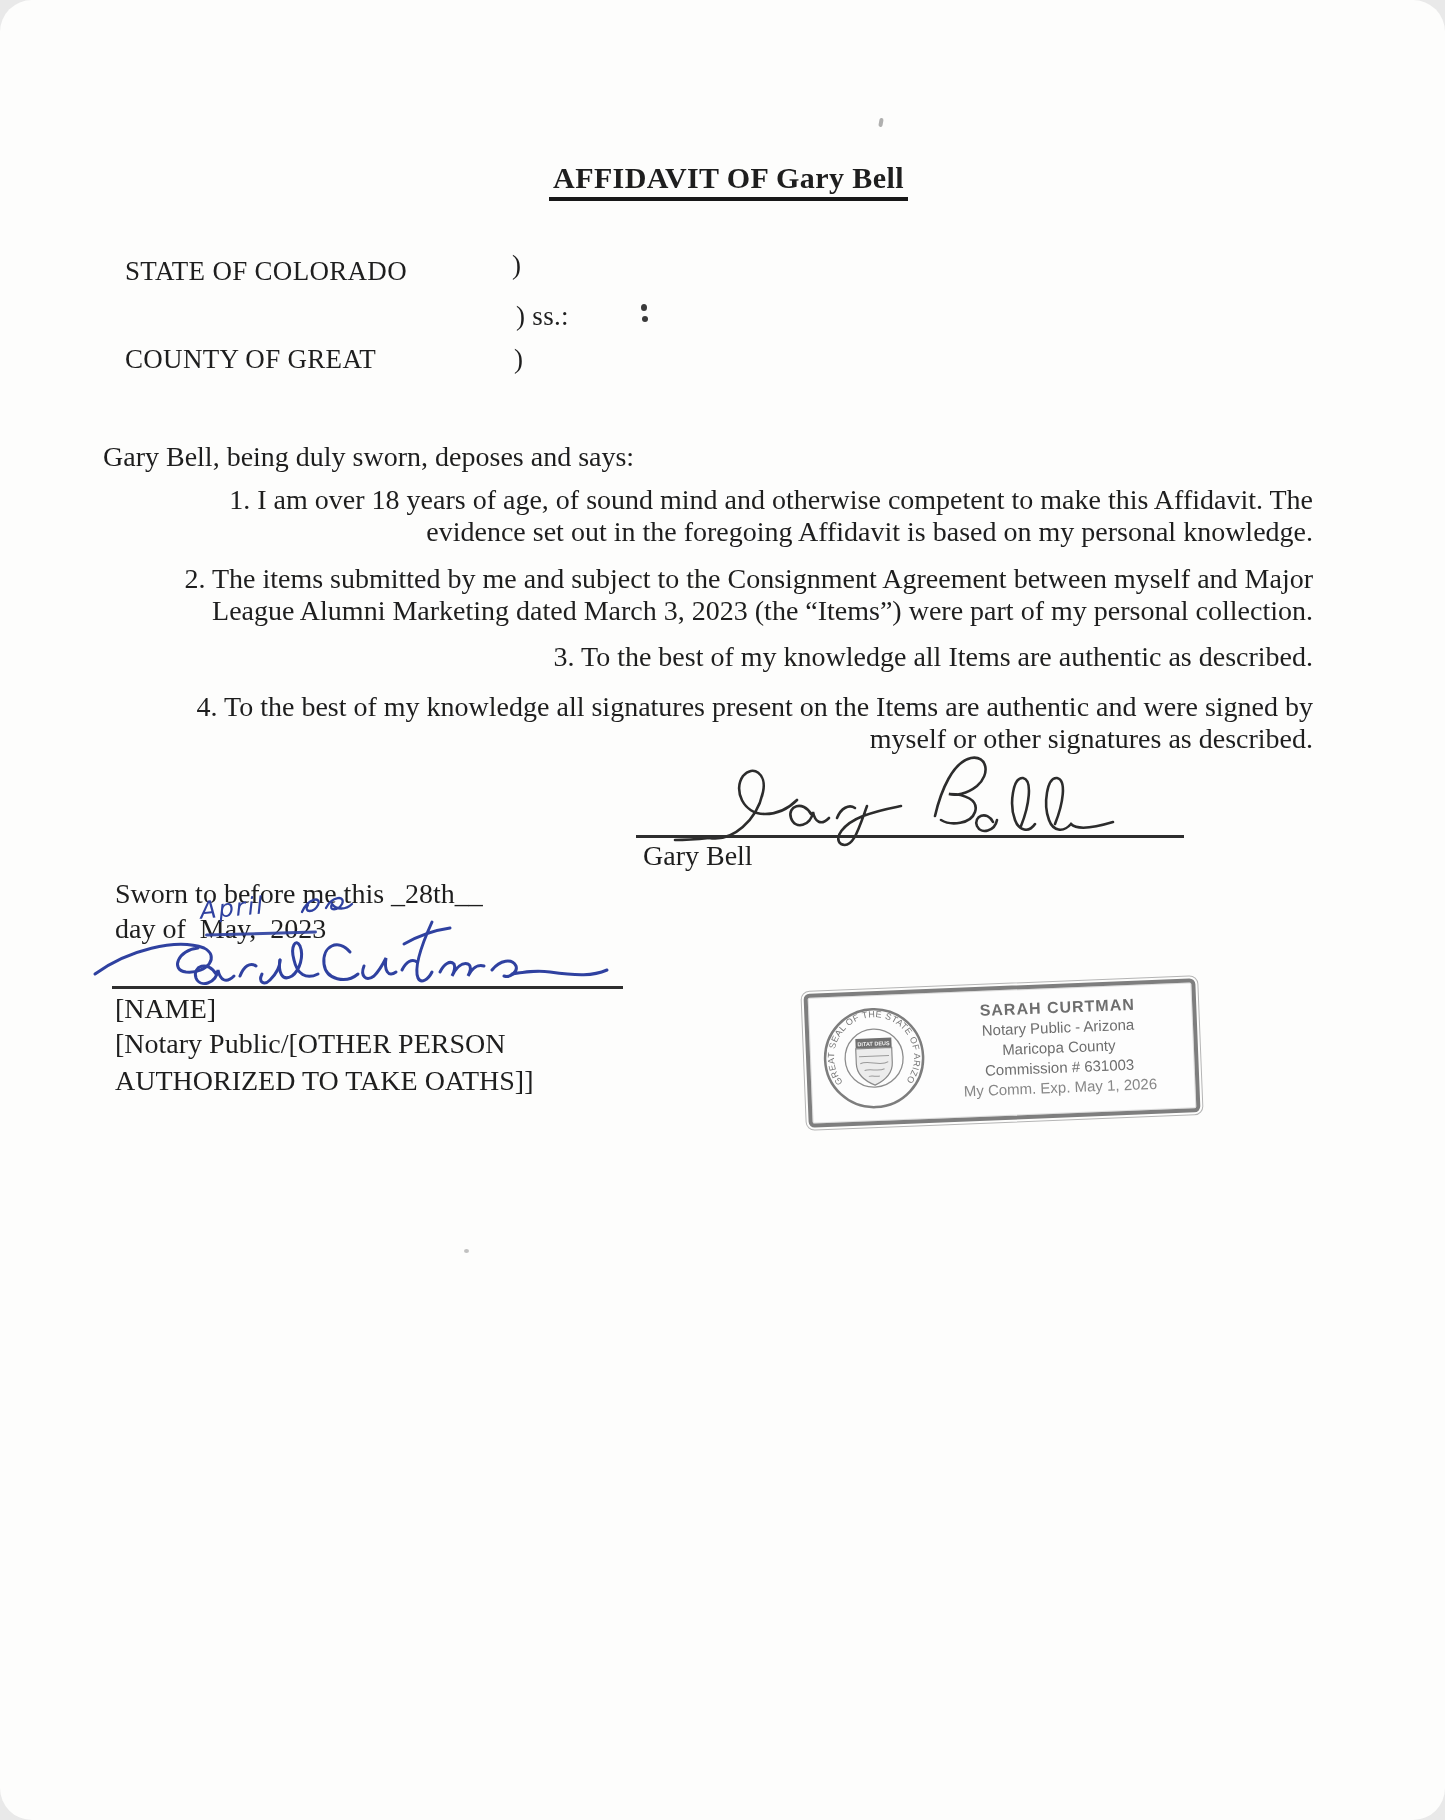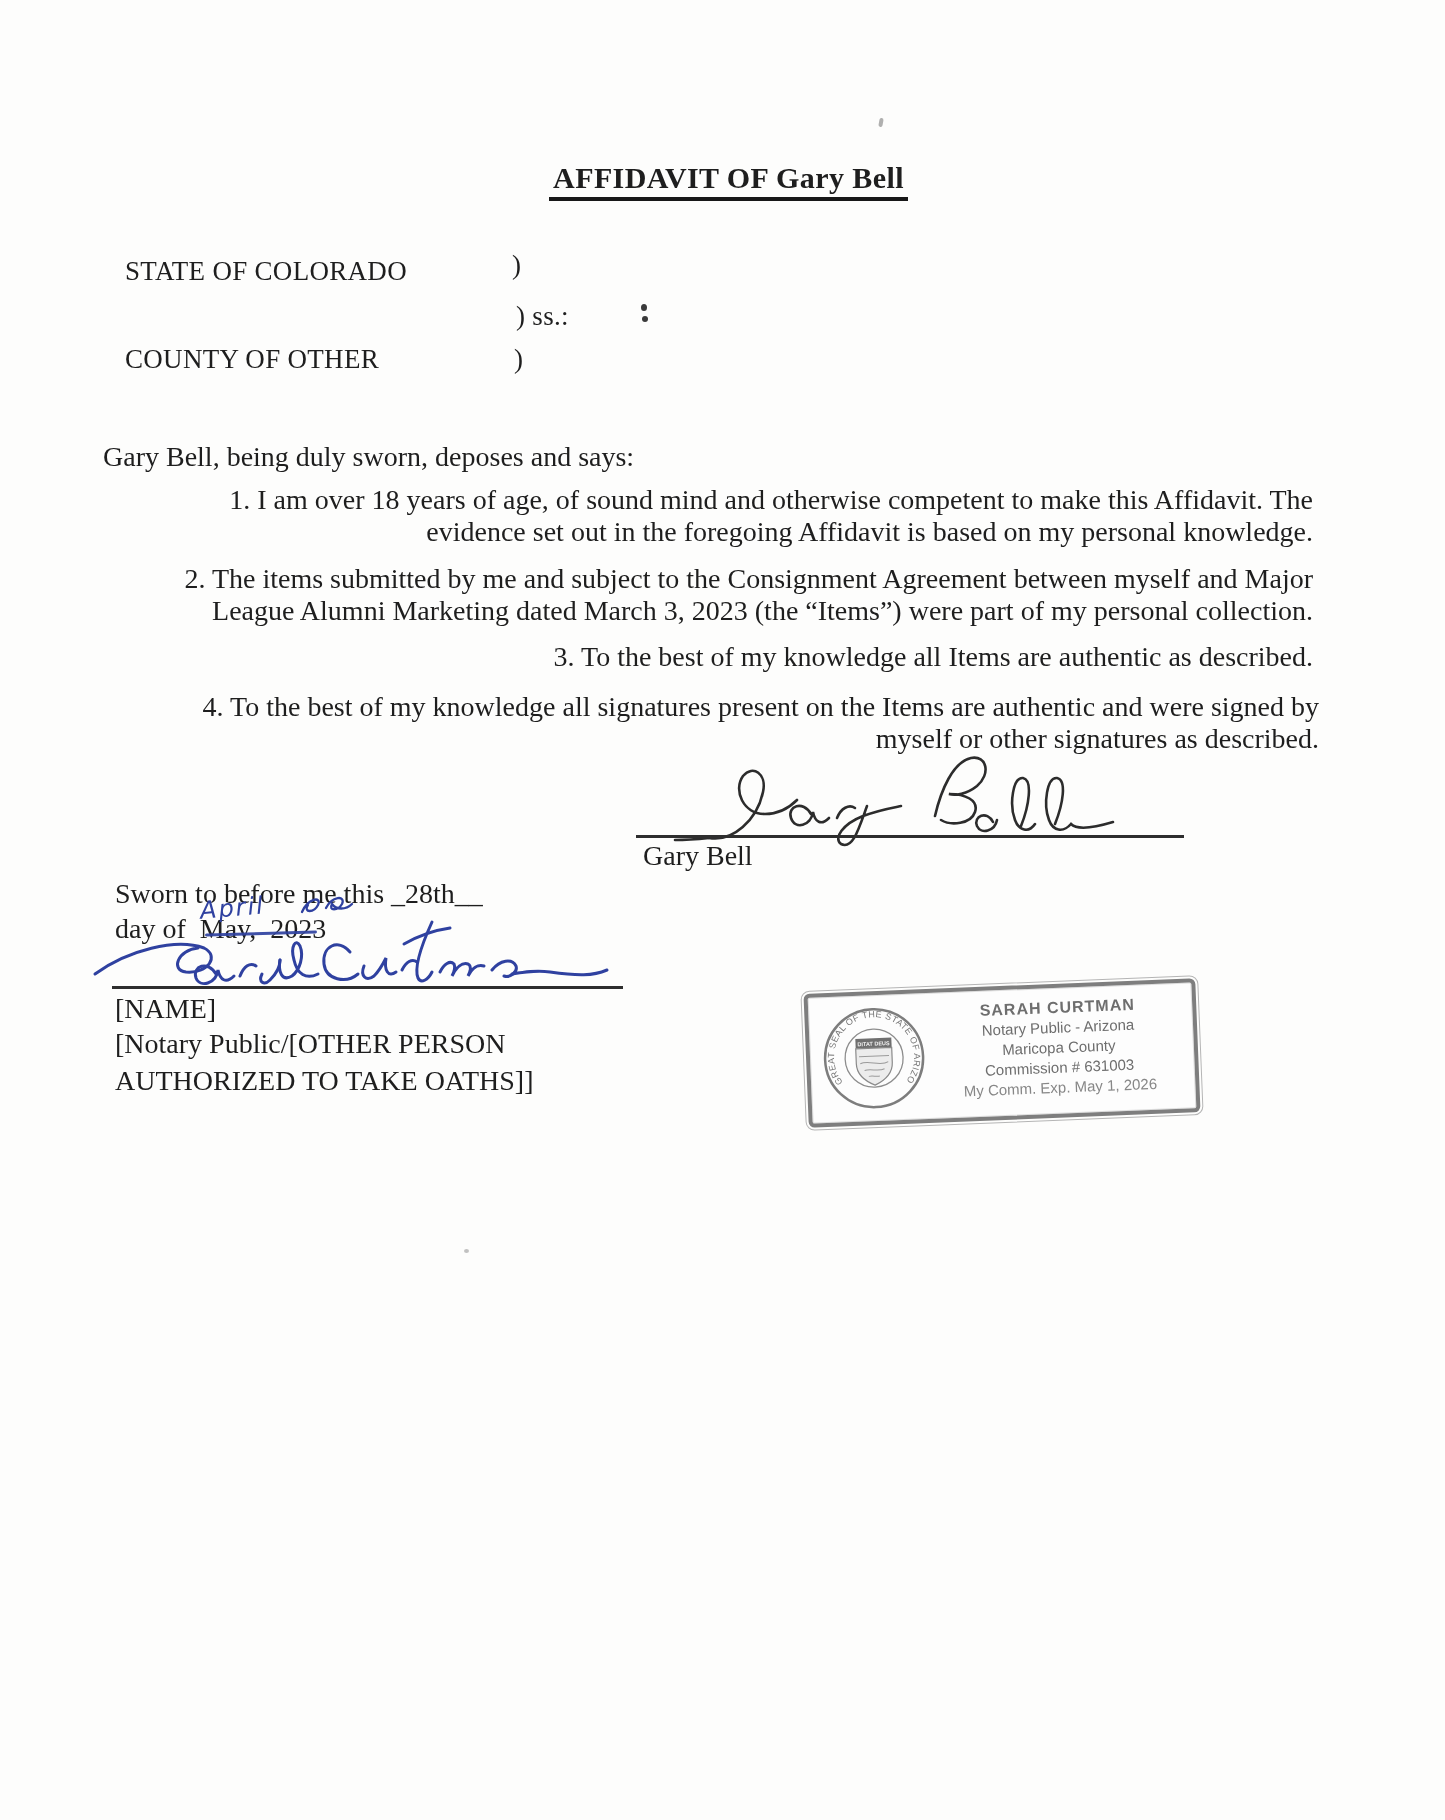--- a/index.html
+++ b/index.html
@@ -1,20 +1,20 @@
 <!DOCTYPE html>
 <html><head>
 <meta charset="utf-8">
 <title>Affidavit</title>
 <style>
   html,body{margin:0;padding:0;background:#e9e9e9;}
   .page{
     position:relative;width:1445px;height:1820px;margin:0 auto;
     background:#fdfdfc;overflow:hidden;
-    font-family:"Liberation Serif", serif;color:#1e1e1e;
+    font-family:"Liberation Serif", serif;color:#1e1e1e;border-radius:32px;
   }
   .abs{position:absolute;}
   .doc-title{
     font-weight:bold;font-size:30px;letter-spacing:.4px;
     border-bottom:4px solid #181818;padding:0 4px 2px 4px;display:inline-block;
   }
   .title-row{top:161px;left:6px;width:1445px;text-align:center;}
   .venue{font-size:27px;letter-spacing:.3px;}
   .bodytext{font-size:28px;line-height:31.5px;}
   .para{left:103px;width:1210px;text-align:right;}
@@ -51,37 +51,37 @@
 
 <div class="page">
 
   <div class="abs title-row">
     <span class="doc-title">AFFIDAVIT OF Gary Bell</span>
   </div>
 
   <div class="abs venue" style="left:125px;top:244px;margin-top:12px;">STATE OF COLORADO</div>
   <div class="abs venue" style="left:512px;top:250px;">)</div>
   <div class="abs venue" style="left:516px;top:301px;">) ss.:</div>
-  <div class="abs venue" style="left:125px;top:344px;">COUNTY OF OTHER</div>
+  <div class="abs venue" style="left:125px;top:344px;">COUNTY OF GREAT</div>
   <div class="abs venue" style="left:514px;top:344px;">)</div>
 
   <div class="abs bodytext" style="left:103px;top:441px;">Gary Bell, being duly sworn, deposes and says:</div>
 
   <div class="abs bodytext para" style="top:484px;">
     <div>1. I am over 18 years of age, of sound mind and otherwise competent to make this Affidavit. The</div>
     <div>evidence set out in the foregoing Affidavit is based on my personal knowledge.</div>
   </div>
   <div class="abs bodytext para" style="top:563px;">
     <div>2. The items submitted by me and subject to the Consignment Agreement between myself and Major</div>
     <div>League Alumni Marketing dated March 3, 2023 (the “Items”) were part of my personal collection.</div>
   </div>
   <div class="abs bodytext para" style="top:641px;">
     <div>3. To the best of my knowledge all Items are authentic as described.</div>
   </div>
-  <div class="abs bodytext para" style="top:691px;margin-left:6px;">
+  <div class="abs bodytext para" style="top:691px;">
     <div>4. To the best of my knowledge all signatures present on the Items are authentic and were signed by</div>
     <div>myself or other signatures as described.</div>
   </div>
 
   <svg class="abs" style="left:645px;top:750px;" width="530" height="100" viewBox="0 0 530 100">
     <g fill="none" stroke="#2c2c2c" stroke-width="2.6" stroke-linecap="round">
       <path d="M 30 90 C 42 90 54 89 64 88"></path>
       <path d="M 64 88 C 88 92 112 70 118 42 C 122 24 108 14 98 26 C 88 40 98 64 120 64 C 136 64 146 56 152 50"></path>
       <path d="M 166 64 C 158 50 142 56 146 68 C 150 80 166 76 168 62 C 170 72 176 76 184 68"></path>
       <path d="M 192 68 C 196 58 204 54 210 58"></path>

